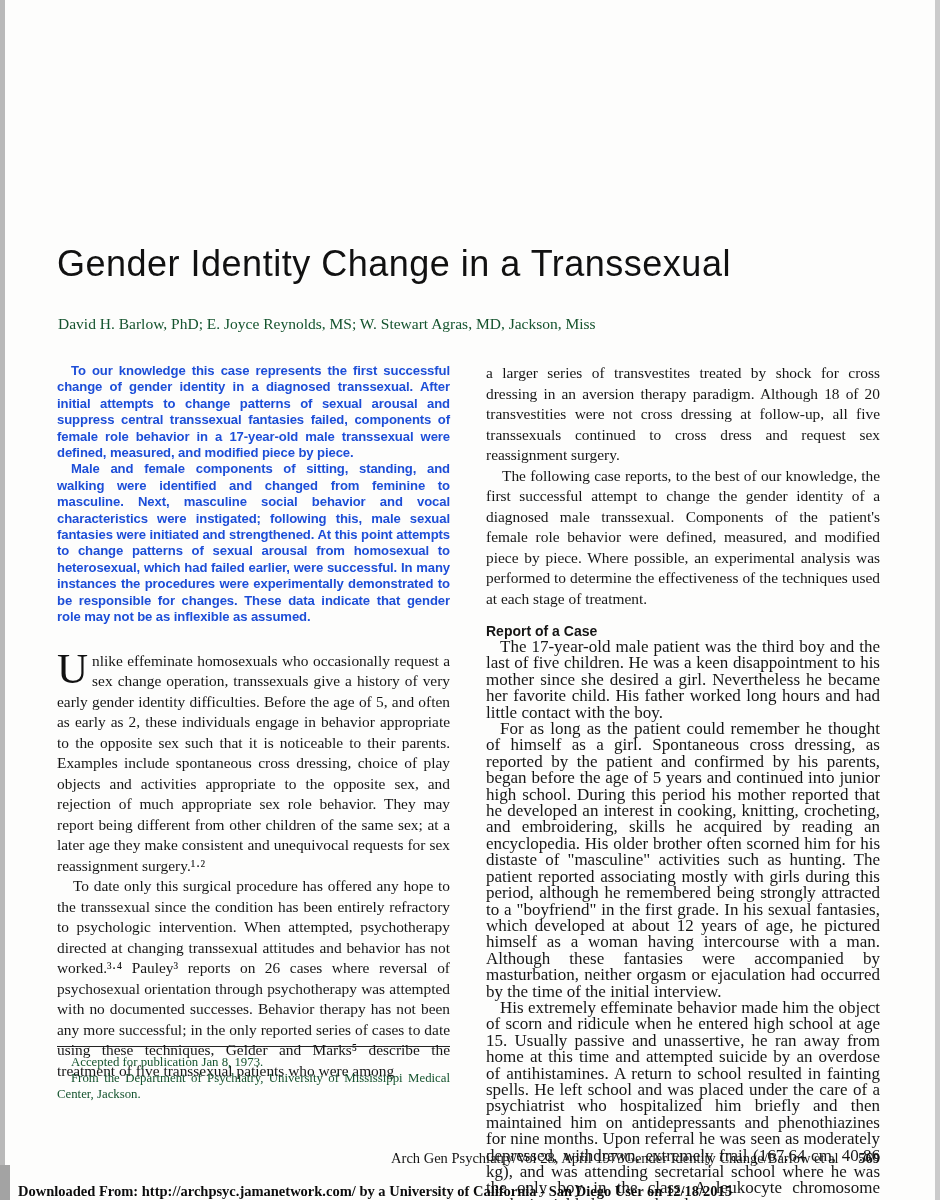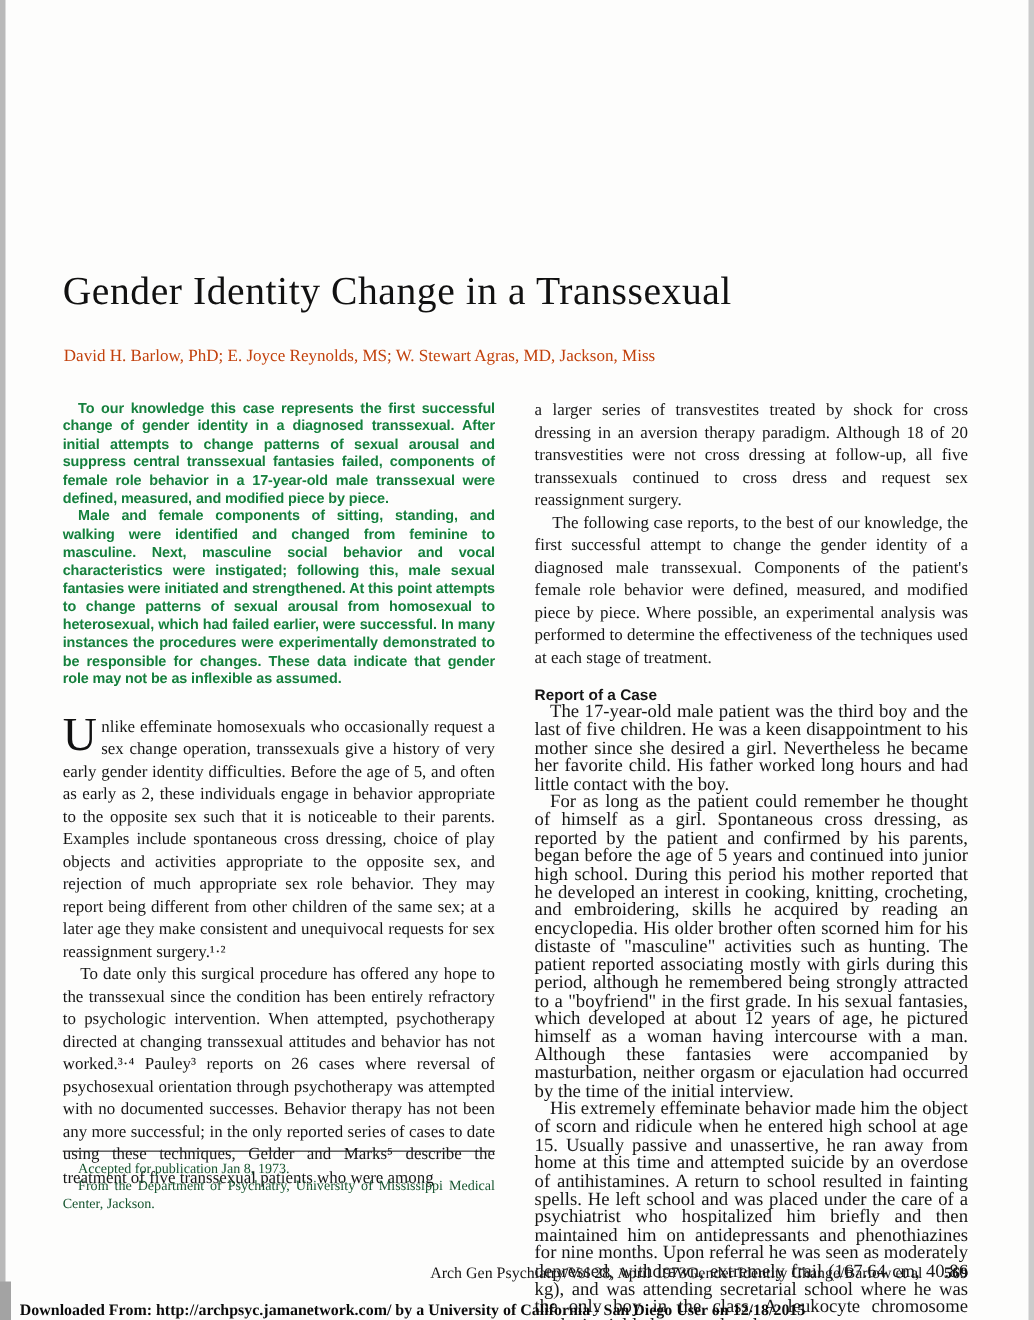--- a/index.html
+++ b/index.html
@@ -20,43 +20,43 @@
     position: absolute; left: 0; top: 1165px; width: 10px; height: 35px;
     background: #a3a3a3;
   }
   .edge-right {
     position: absolute; right: 0; top: 0; width: 5px; height: 1200px;
     background: #cbcbcb;
   }
   .title {
     position: absolute; left: 57px; top: 243px; width: 830px;
     margin: 0;
-    font-family: Liberation Serif, serif;
+    font-family: Liberation Sans, sans-serif;
     font-size: 36px; font-weight: normal; letter-spacing: 0.5px;
     color: #111;
   }
   .byline {
     position: absolute; left: 58px; top: 315px; width: 830px;
     font-family: "Liberation Serif", serif;
-    font-size: 15.5px; color: #c2410c;
+    font-size: 15.5px; color: #14532d;
   }
   .col-left {
     position: absolute; left: 57px; top: 363px; width: 393px;
   }
   .col-right {
     position: absolute; left: 486px; top: 363px; width: 394px;
   }
   .abstract {
     font-family: "Liberation Sans", sans-serif;
     font-weight: bold;
     font-size: 13.1px;
     line-height: 16.4px;
     text-align: justify;
     letter-spacing: -0.1px;
-    color: #15803d;
+    color: #1d4ed8;
     margin-bottom: 25px;
   }
   .abstract p { margin: 0; text-indent: 14px; }
   .bodytext {
     font-family: "Liberation Serif", serif;
     font-size: 15.4px;
     line-height: 20.5px;
     text-align: justify;
     color: #161616;
   }

